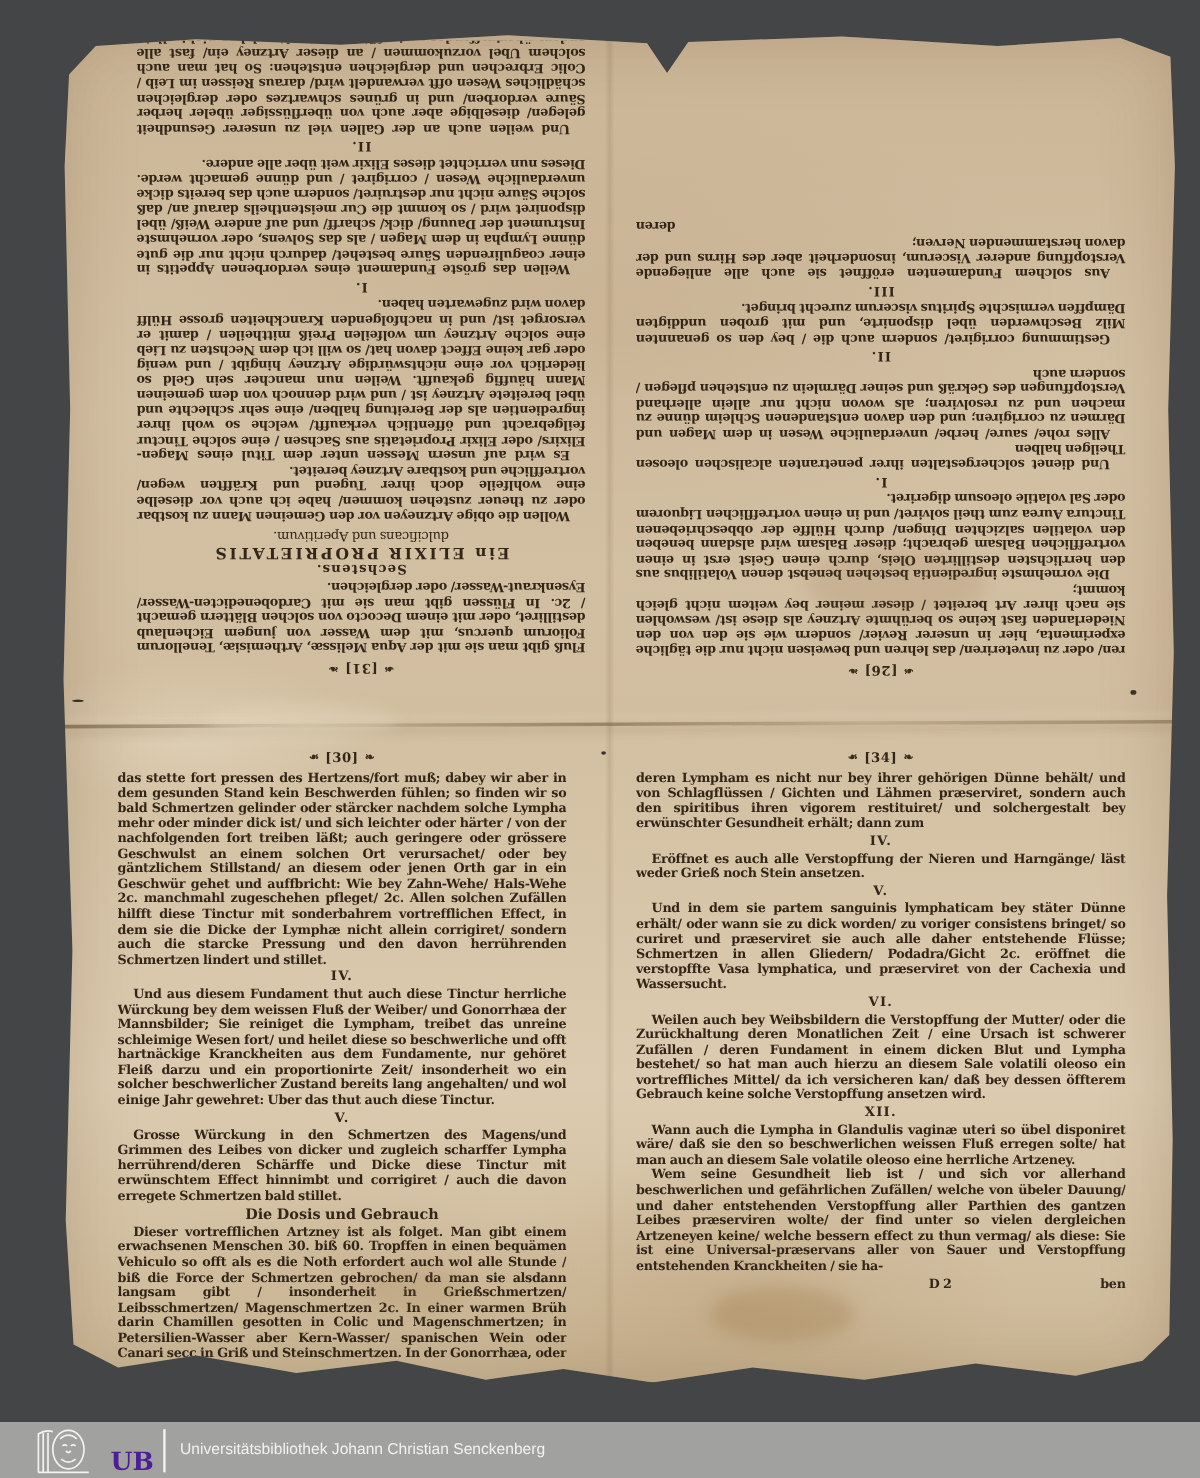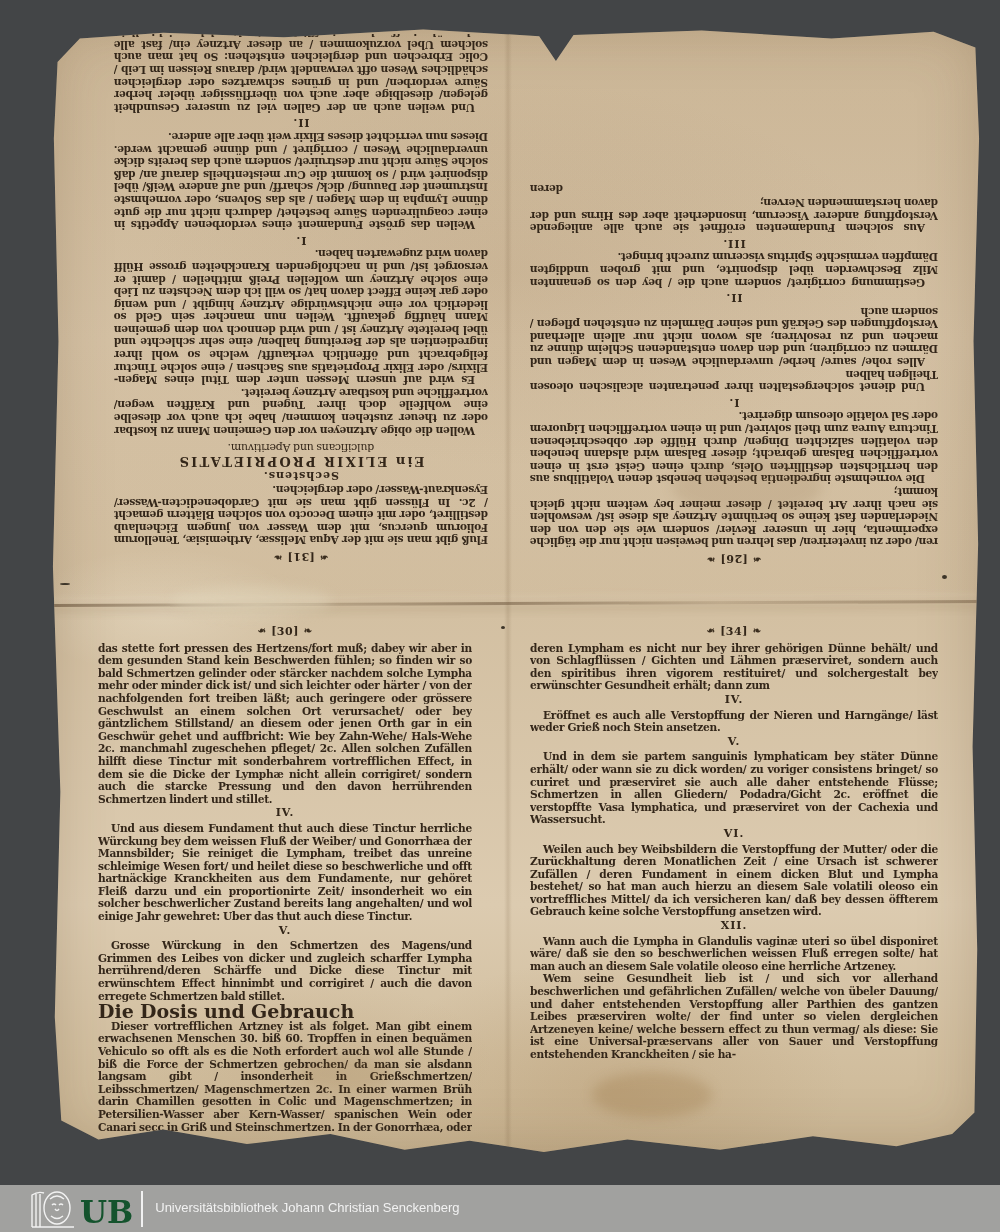--- a/index.html
+++ b/index.html
@@ -50,38 +50,38 @@
   .p26{left:478px;top:8px;width:408px;height:530px;}
   .p30{left:46px;top:600px;width:374px;height:508px;}
   .p27{left:478px;top:600px;width:408px;height:514px;}
 
   .pagenum{ text-align:center;font-size:11px;letter-spacing:.5px;margin:0 0 3px 0;}
   .orn{font-size:10px;position:relative;top:-1px;padding:0 5px;color:#3a2d1e;}
   .orn.flip{display:inline-block;transform:scaleX(-1);}
   .par{margin:0;text-indent:13px;}
   .par.first{text-indent:0;}
   .h{ text-align:center;font-size:11px;letter-spacing:1px;margin:2px 0;text-indent:0;}
-  .bigh{text-align:left;font-size:19px;margin:3px 0 2px 0;text-indent:0;
+  .bigh{text-align:center;font-size:12px;margin:3px 0 2px 0;text-indent:0;
         letter-spacing:0;}
   .caps{text-align:center;font-size:13px;letter-spacing:2.2px;margin:2px 0 1px 0;
         text-indent:0;}
   .sub{text-align:center;font-size:11px;margin:0 0 4px 0;text-indent:0;font-weight:400;}
   .sigrow{display:flex;justify-content:space-between;margin-top:2px;}
   .sig{flex:1;text-align:center;padding-left:120px;}
   .catch{text-align:right;}
   .catchonly{text-align:right;margin-top:1px;}
 
   
   .footer{position:absolute;left:0;bottom:0;width:1000px;height:47px;
     background:#a1a19f;display:flex;align-items:center;
     font-family:"Liberation Sans", sans-serif;}
   .logo{display:flex;align-items:flex-end;margin-left:30px;height:40px;}
   .logo svg{display:block;}
-  .ub{color:#14532d;font-family:"DejaVu Serif", serif;font-weight:700;
-      font-size:31px;line-height:1;margin:0 6px 1px 4px;}
+  .ub{color:#4c1d95;font-family:"DejaVu Serif", serif;font-weight:700;
+      font-size:21px;line-height:1;margin:0 6px 1px 16px;}
   .div{width:2px;height:36px;background:#f2f2f2;margin:0 12px 0 2px;}
   .libtext{color:#f2f2f2;font-size:13px;line-height:1.28;}
 </style>
 </head>
 <body>
 
 <div class="sheet">
   <div class="tinttop"></div>
 
   <div class="page flipped p31">
@@ -130,20 +130,24 @@
     <p class="par first">deren Lympham es nicht nur bey ihrer gehörigen Dünne behält/ und von Schlagflüssen / Gichten und Lähmen præserviret, sondern auch den spiritibus ihren vigorem restituiret/ und solchergestalt bey erwünschter Gesundheit erhält; dann zum</p>
     <p class="h">IV.</p>
     <p class="par">Eröffnet es auch alle Verstopffung der Nieren und Harngänge/ läst weder Grieß noch Stein ansetzen.</p>
     <p class="h">V.</p>
     <p class="par">Und in dem sie partem sanguinis lymphaticam bey stäter Dünne erhält/ oder wann sie zu dick worden/ zu voriger consistens bringet/ so curiret und præserviret sie auch alle daher entstehende Flüsse; Schmertzen in allen Gliedern/ Podadra/Gicht 2c. eröffnet die verstopffte Vasa lymphatica, und præserviret von der Cachexia und Wassersucht.</p>
     <p class="h">VI.</p>
     <p class="par">Weilen auch bey Weibsbildern die Verstopffung der Mutter/ oder die Zurückhaltung deren Monatlichen Zeit / eine Ursach ist schwerer Zufällen / deren Fundament in einem dicken Blut und Lympha bestehet/ so hat man auch hierzu an diesem Sale volatili oleoso ein vortreffliches Mittel/ da ich versicheren kan/ daß bey dessen öffterem Gebrauch keine solche Verstopffung ansetzen wird.</p>
     <p class="h">XII.</p>
     <p class="par">Wann auch die Lympha in Glandulis vaginæ uteri so übel disponiret wäre/ daß sie den so beschwerlichen weissen Fluß erregen solte/ hat man auch an diesem Sale volatile oleoso eine herrliche Artzeney.</p>
     <p class="par">Wem seine Gesundheit lieb ist / und sich vor allerhand beschwerlichen und gefährlichen Zufällen/ welche von übeler Dauung/ und daher entstehenden Verstopffung aller Parthien des gantzen Leibes præserviren wolte/ der find unter so vielen dergleichen Artzeneyen keine/ welche bessern effect zu thun vermag/ als diese: Sie ist eine Universal-præservans aller von Sauer und Verstopffung entstehenden Kranckheiten / sie ha-</p>
+    <div class="sigrow">
+      <span class="sig">D 2</span>
+      <span class="catch">ben</span>
+    </div>
   </div>
 
   <div class="crease-h"></div>
   <div class="crease-v"></div>
   <div class="stain a"></div>
   <div class="stain b"></div>
   <div class="stain c"></div>
   <div class="stain d"></div>
   <div class="fleck f1"></div>
   <div class="fleck f2"></div>

